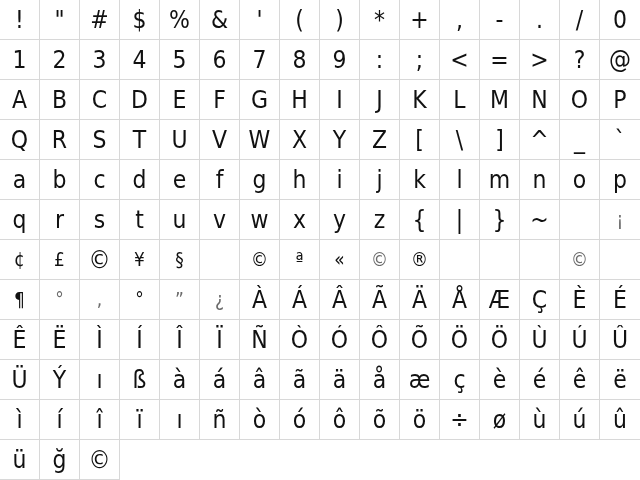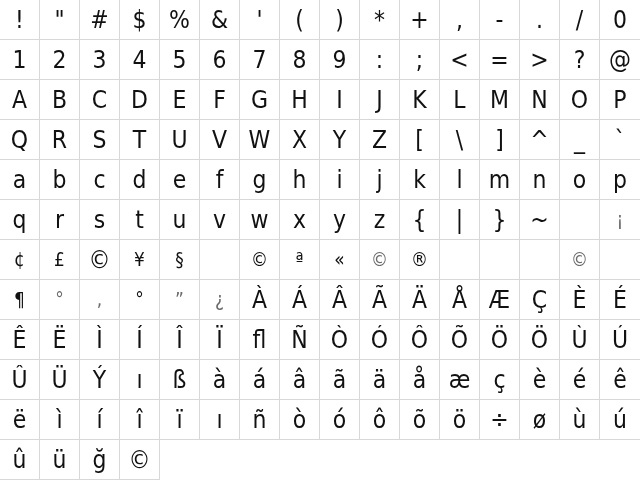--- a/index.html
+++ b/index.html
@@ -451,23 +451,20 @@
     <div class="cell">
       <span class="glyph">Í</span>
     </div>
     <div class="cell">
       <span class="glyph">Î</span>
     </div>
     <div class="cell">
       <span class="glyph">Ï</span>
     </div>
     <div class="cell">
-      <span class="glyph">fl</span>
-    </div>
-    <div class="cell">
       <span class="glyph">Ñ</span>
     </div>
     <div class="cell">
       <span class="glyph">Ò</span>
     </div>
     <div class="cell">
       <span class="glyph">Ó</span>
     </div>
     <div class="cell">
       <span class="glyph">Ô</span>

